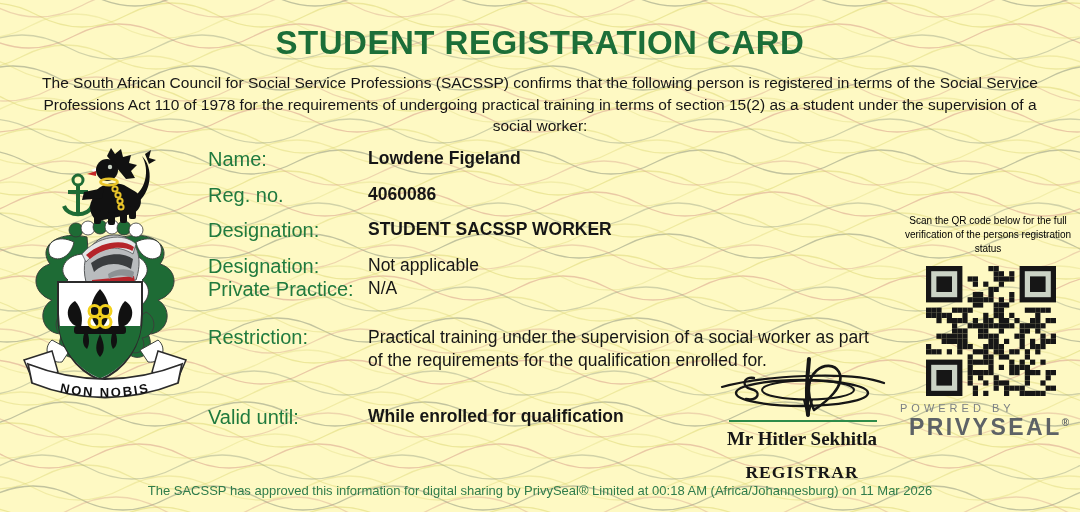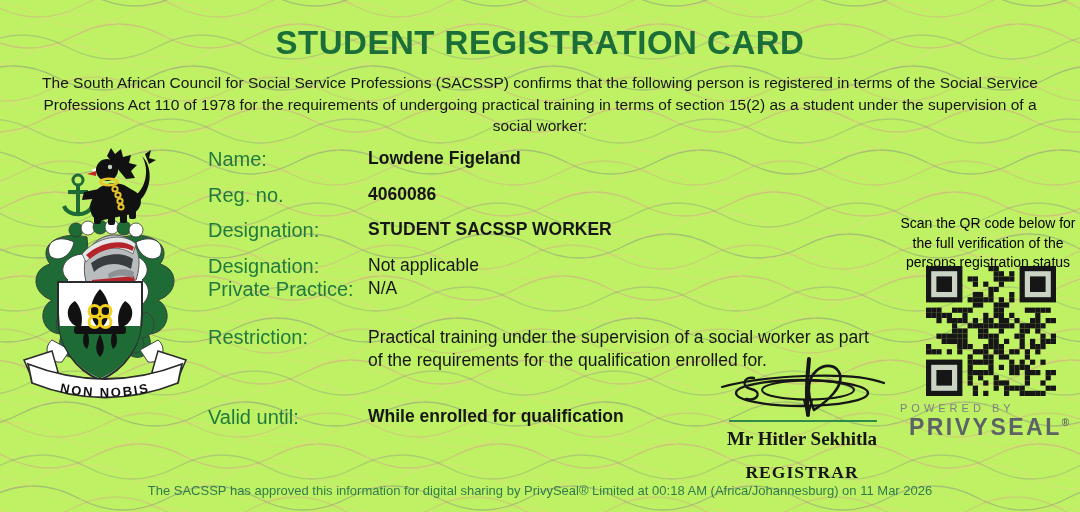--- a/index.html
+++ b/index.html
@@ -1,21 +1,21 @@
 <!DOCTYPE html>
 <html><head>
 <meta charset="utf-8">
 <style>
   * { margin:0; padding:0; box-sizing:border-box; }
   html,body { width:1080px; height:512px; overflow:hidden; }
   body { font-family:"Liberation Sans", sans-serif; }
 
   .card {
     position:relative; width:1080px; height:512px;
-    background:#bef264; overflow:hidden;
+    background:#fef9c3; overflow:hidden;
   }
   #guilloche { position:absolute; inset:0; z-index:0; }
 
   .layer { position:absolute; inset:0; z-index:1; }
 
   .title {
     position:absolute; top:24px; left:0; width:100%;
     text-align:center; font-size:33px; font-weight:bold;
     color:#1c6e38; letter-spacing:0.5px;
   }
@@ -31,21 +31,21 @@
   .field-label {
     display:inline-block; width:160px; vertical-align:top;
     color:#207a3e; font-weight:normal; font-size:20px;
   }
   .field-value { display:inline-block; vertical-align:top; color:#161616; font-size:17.5px; }
   .v-bold { font-weight:bold; }
   .w-restrict { width:516px; white-space:normal; line-height:23px; }
 
   .qr-note {
     position:absolute; left:900px; top:214px; width:176px;
-    text-align:center; font-size:14px; line-height:1.4; color:#20242
+    text-align:center; font-size:10px; line-height:1.4; color:#20242
 
 1;
   }
   .qr-box { position:absolute; left:926px; top:266px; width:130px; height:130px; }
   .powered-by {
     position:absolute; left:900px; top:402px; width:178px; text-align:left;
     font-size:11px; letter-spacing:4px; color:#7b8084;
   }
   .privyseal {
     position:absolute; left:894px; top:414px; width:190px; text-align:center;

